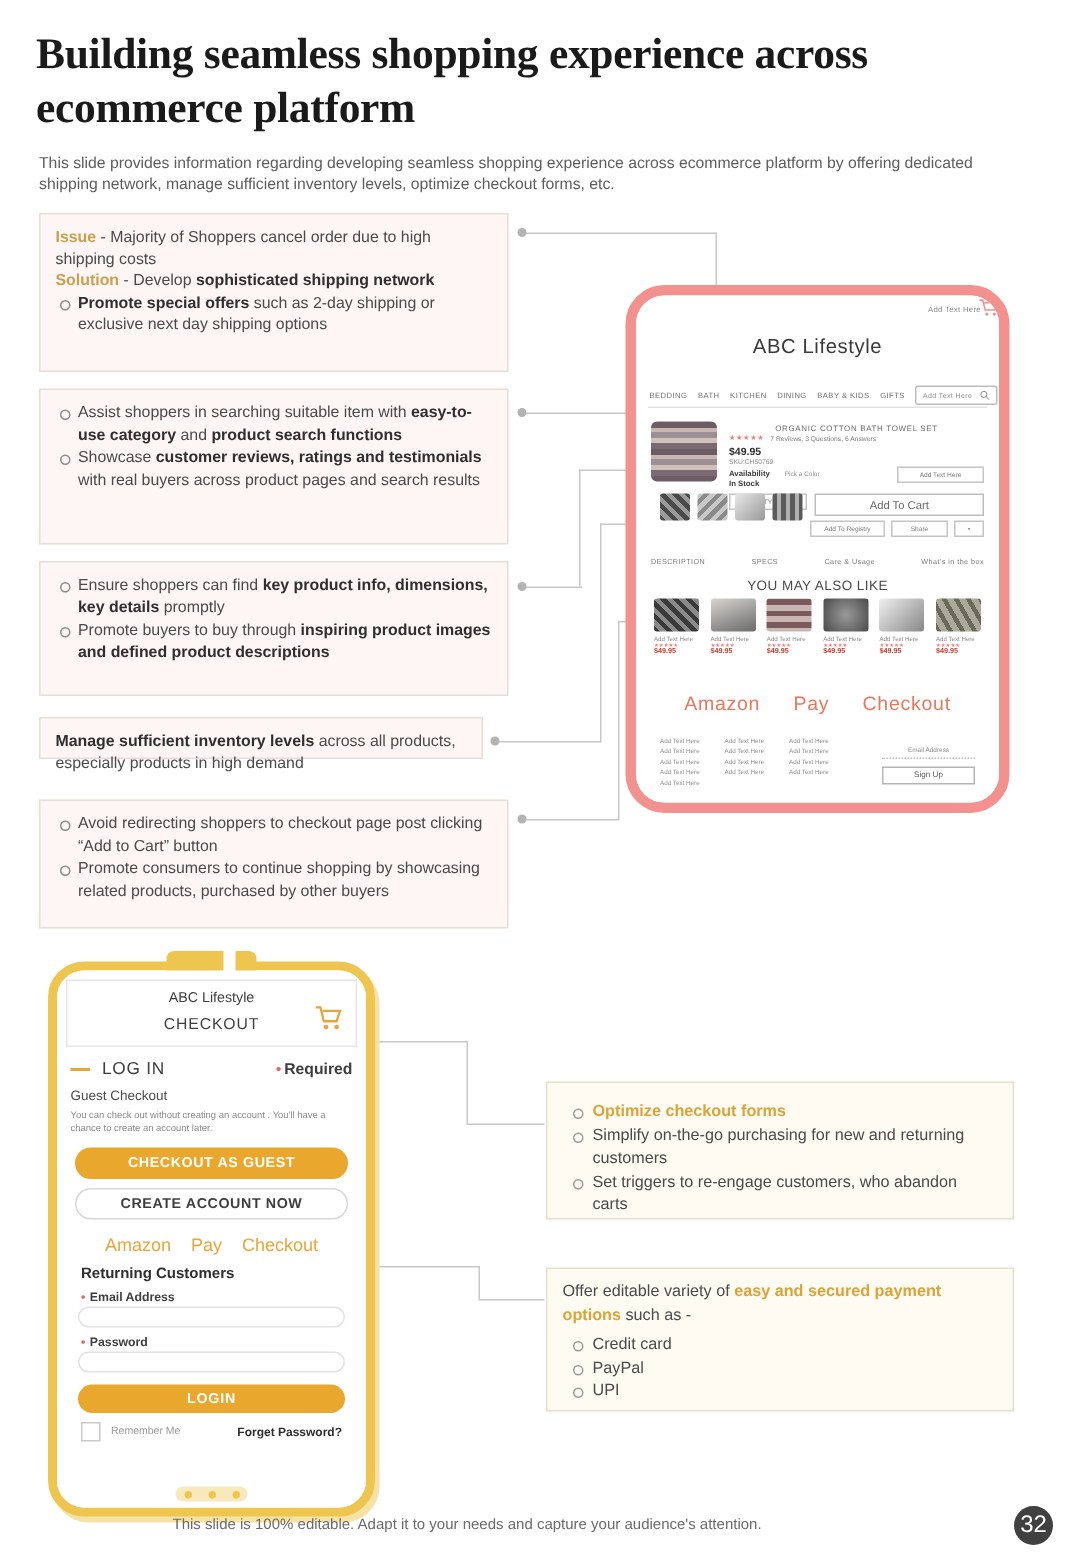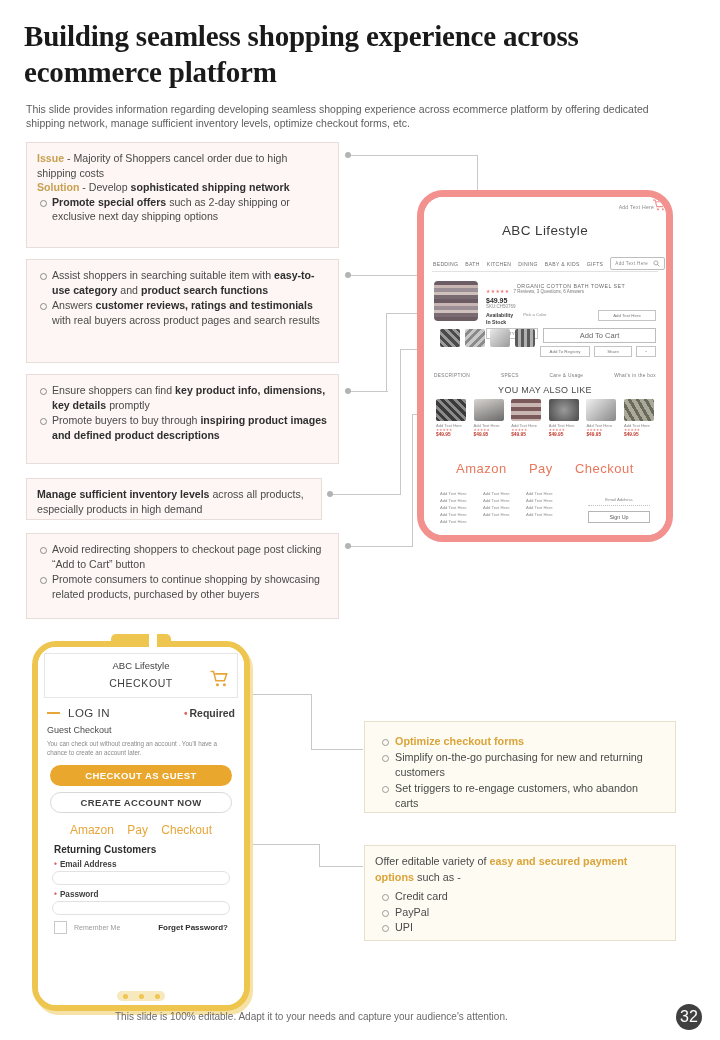--- a/index.html
+++ b/index.html
@@ -22,21 +22,21 @@
            line-height:14.6px;color:#4a4a4a;margin-bottom:1px;}
   .ibox li:before{content:"";position:absolute;left:3px;top:5px;width:5px;height:5px;
                   border:1px solid #8a8a8a;border-radius:50%;}
   b{font-weight:bold;color:#2f2f2f;}
   .tan{color:#c9a050;font-weight:bold;}
   .gold{color:#dba43a;font-weight:bold;}
 
   #box1{left:26px;top:142px;width:313px;height:106px;}
   #box2{left:26px;top:259px;width:313px;height:104px;}
   #box3{left:26px;top:374px;width:313px;height:90px;}
-  #box4{left:26px;top:478px;width:296px;height:42px;}
+  #box4{left:26px;top:478px;width:296px;height:28px;}
   #box5{left:26px;top:533px;width:313px;height:86px;}
 
   
   .rbox{position:absolute;background:#fdfbf2;border:1px solid #e6e0cd;
         box-sizing:border-box;padding:8px 10px;}
   .rbox li{position:relative;padding-left:16px;font-size:10.8px;
            line-height:15.5px;color:#4a4a4a;}
   .rbox li:before{content:"";position:absolute;left:3px;top:5px;width:5px;height:5px;
                   border:1px solid #9a9a9a;border-radius:50%;}
   .rbox ul{margin:4px;padding:0;list-style:none;}
@@ -200,21 +200,21 @@
   <p><b class="tan">Issue</b><span> - Majority of Shoppers cancel order due to high shipping costs</span></p>
   <p><b class="tan">Solution</b><span> - Develop </span><b>sophisticated shipping network</b></p>
   <ul>
       <li><b>Promote special offers</b><span> such as 2-day shipping or exclusive next day shipping options</span></li>
     </ul>
 </div>
 
 <div class="ibox" id="box2">
   <ul>
     <li><span>Assist shoppers in searching suitable item with </span><b>easy-to-use category</b><span> and </span><b>product search functions</b></li>
-    <li><span>Answers </span><b>customer reviews, ratings and testimonials</b><span> with real buyers across product pages and search results</span></li>
+    <li><span>Showcase </span><b>customer reviews, ratings and testimonials</b><span> with real buyers across product pages and search results</span></li>
   </ul>
 </div>
 
 <div class="ibox" id="box3">
   <ul>
     <li><span>Ensure shoppers can find </span><b>key product info, dimensions, key details</b><span> promptly</span></li>
     <li><span>Promote buyers to buy through </span><b>inspiring product images and defined product descriptions</b></li>
   </ul>
 </div>
 
@@ -411,20 +411,21 @@
       <span>Amazon</span>
       <span>Pay</span>
       <span>Checkout</span>
     </div>
 
     <div class="retc">Returning Customers</div>
     <div class="fl">Email Address</div>
     <div class="inp"></div>
     <div class="fl">Password</div>
     <div class="inp"></div>
+    <div class="loginbtn">LOGIN</div>
 
     <div class="rmrow">
       <span class="cbox"></span>
       <span class="rm">Remember Me</span>
       <span class="fp">Forget Password?</span>
     </div>
 
     <div class="homebar">
         <i></i>
         <i></i>

